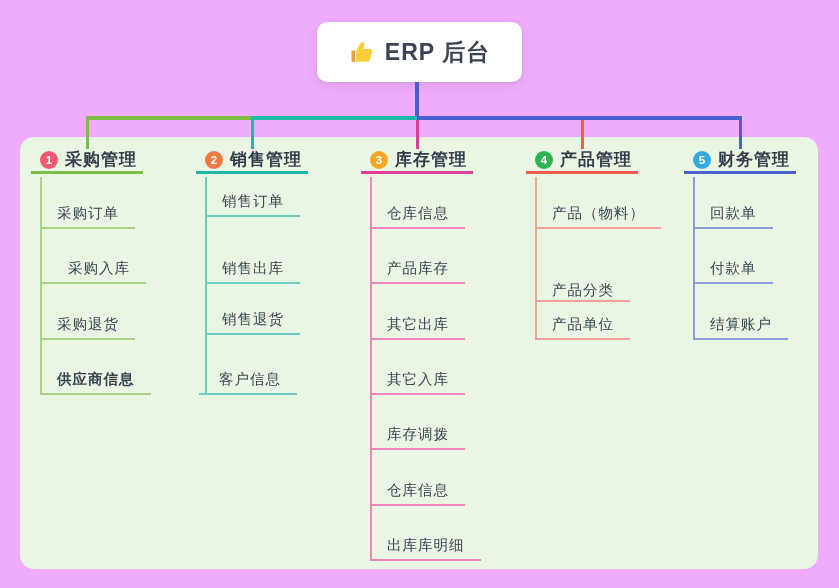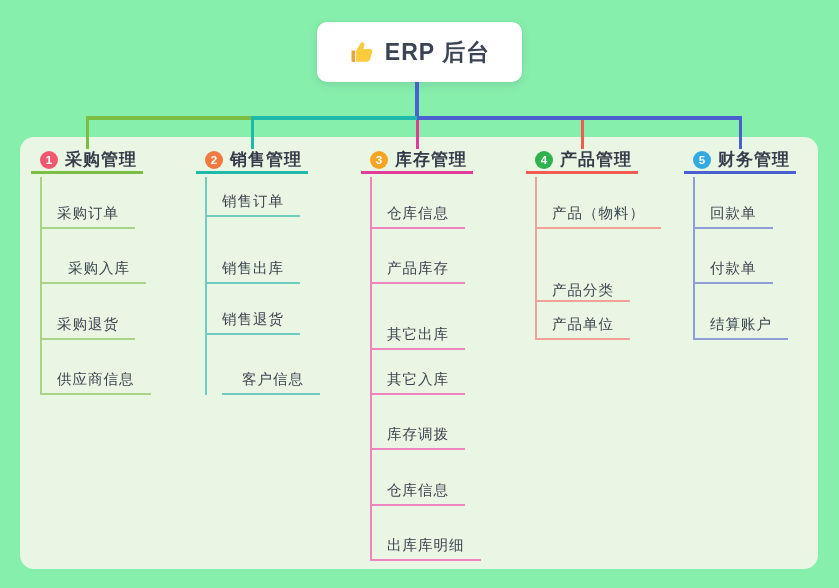--- a/index.html
+++ b/index.html
@@ -1,17 +1,17 @@
 <!DOCTYPE html>
 <html><head>
 <meta charset="utf-8">
 <style>
   html,body{margin:0;padding:0;background:#ffffff;}
   .stage{
-    position:relative;width:839px;height:588px;overflow:hidden;background:#86efac;
+    position:relative;width:839px;height:588px;overflow:hidden;background:#f0abfc;
     font-family:"Liberation Sans","DejaVu Sans",sans-serif;
   }
   .panel{
     position:absolute;left:20px;top:137px;width:798px;height:432px;
     background:#e8f6e3;border-radius:14px;
   }
   .root-card{
     position:absolute;left:317px;top:22px;width:205px;height:60px;
     background:#ffffff;border-radius:10px;
     box-shadow:0 3px 10px rgba(60,70,90,0.14),0 0 0 1px rgba(60,70,90,0.03);
@@ -70,52 +70,52 @@
       <div class="vline" style="left: 40px; top: 177px; height: 217.9px; background: rgb(169, 212, 136);"></div>
       <div class="child-node" style="left: 40px; top: 204px; border-bottom: 2px solid rgb(169, 212, 136); text-align: center;">
         <span>采购订单</span>
       </div>
       <div class="child-node" style="left: 40px; top: 259.3px; border-bottom: 2px solid rgb(169, 212, 136); padding-left: 28px;">
         <span>采购入库</span>
       </div>
       <div class="child-node" style="left: 40px; top: 314.6px; border-bottom: 2px solid rgb(169, 212, 136);">
         <span>采购退货</span>
       </div>
-      <div class="child-node" style="left: 40px; top: 369.9px; border-bottom: 2px solid rgb(169, 212, 136);">
+      <div class="child-node" style="left: 40px; top: 369.9px; border-bottom: 2px solid rgb(169, 212, 136); font-weight: bold;">
         <span>供应商信息</span>
       </div>
       <div class="branch-title" style="left: 196px; top: 148px; width: 112px; border-bottom: 3px solid rgb(31, 185, 169);">
         <span class="badge" style="background: rgb(242, 121, 64);">2</span>
         <span>销售管理</span>
       </div>
       <div class="vline" style="left: 205px; top: 177px; height: 217.9px; background: rgb(111, 204, 192);"></div>
       <div class="child-node" style="left: 205px; top: 192px; border-bottom: 2px solid rgb(111, 204, 192); text-align: right;">
         <span>销售订单</span>
       </div>
       <div class="child-node" style="left: 205px; top: 259.3px; border-bottom: 2px solid rgb(111, 204, 192);">
         <span>销售出库</span>
       </div>
       <div class="child-node" style="left: 205px; top: 310px; border-bottom: 2px solid rgb(111, 204, 192);">
         <span>销售退货</span>
       </div>
-      <div class="child-node" style="left: 222px; top: 369.9px; border-bottom: 2px solid rgb(111, 204, 192); padding-left: 20px;">
+      <div class="child-node" style="left: 199px; top: 369.9px; border-bottom: 2px solid rgb(111, 204, 192); padding-left: 20px;">
         <span>客户信息</span>
       </div>
       <div class="branch-title" style="left: 361px; top: 148px; width: 112px; border-bottom: 3px solid rgb(225, 60, 151);">
         <span class="badge" style="background: rgb(246, 166, 35);">3</span>
         <span>库存管理</span>
       </div>
       <div class="vline" style="left: 370px; top: 177px; height: 383.8px; background: rgb(239, 133, 190);"></div>
       <div class="child-node" style="left: 370px; top: 204px; border-bottom: 2px solid rgb(239, 133, 190);">
         <span>仓库信息</span>
       </div>
       <div class="child-node" style="left: 370px; top: 259.3px; border-bottom: 2px solid rgb(239, 133, 190);">
         <span>产品库存</span>
       </div>
-      <div class="child-node" style="left: 370px; top: 314.6px; border-bottom: 2px solid rgb(239, 133, 190); margin-top: 10px;">
+      <div class="child-node" style="left: 370px; top: 314.6px; border-bottom: 2px solid rgb(239, 133, 190);">
         <span>其它出库</span>
       </div>
       <div class="child-node" style="left: 370px; top: 369.9px; border-bottom: 2px solid rgb(239, 133, 190);">
         <span>其它入库</span>
       </div>
       <div class="child-node" style="left: 370px; top: 425.2px; border-bottom: 2px solid rgb(239, 133, 190);">
         <span>库存调拨</span>
       </div>
       <div class="child-node" style="left: 370px; top: 480.5px; border-bottom: 2px solid rgb(239, 133, 190);">
         <span>仓库信息</span>

